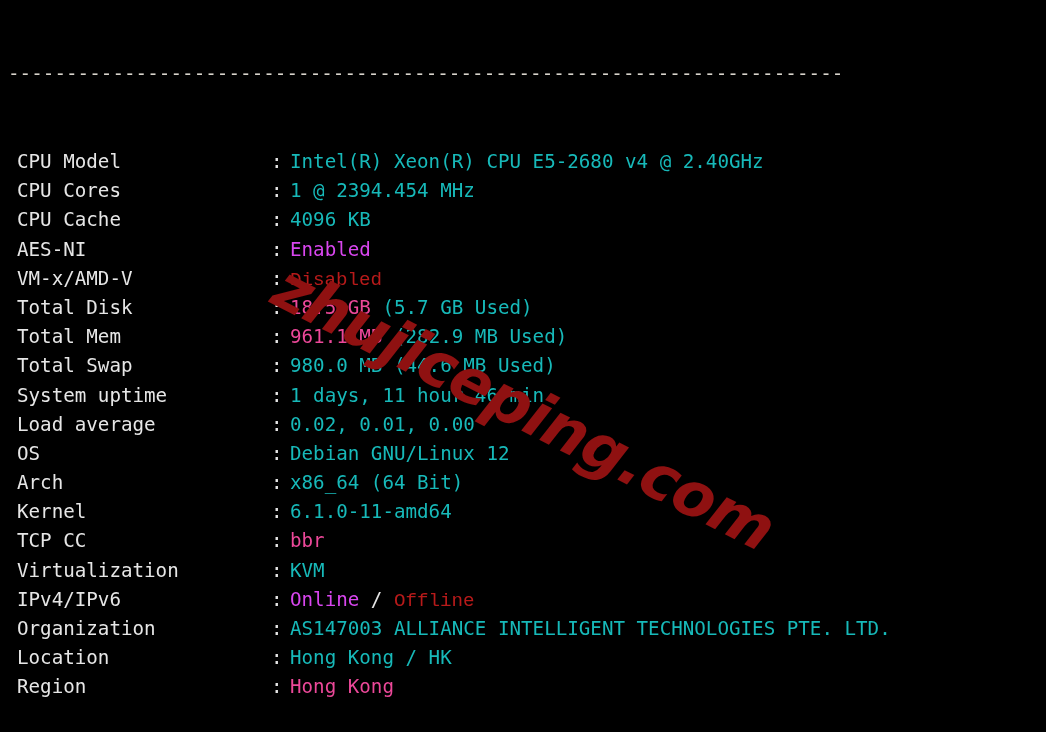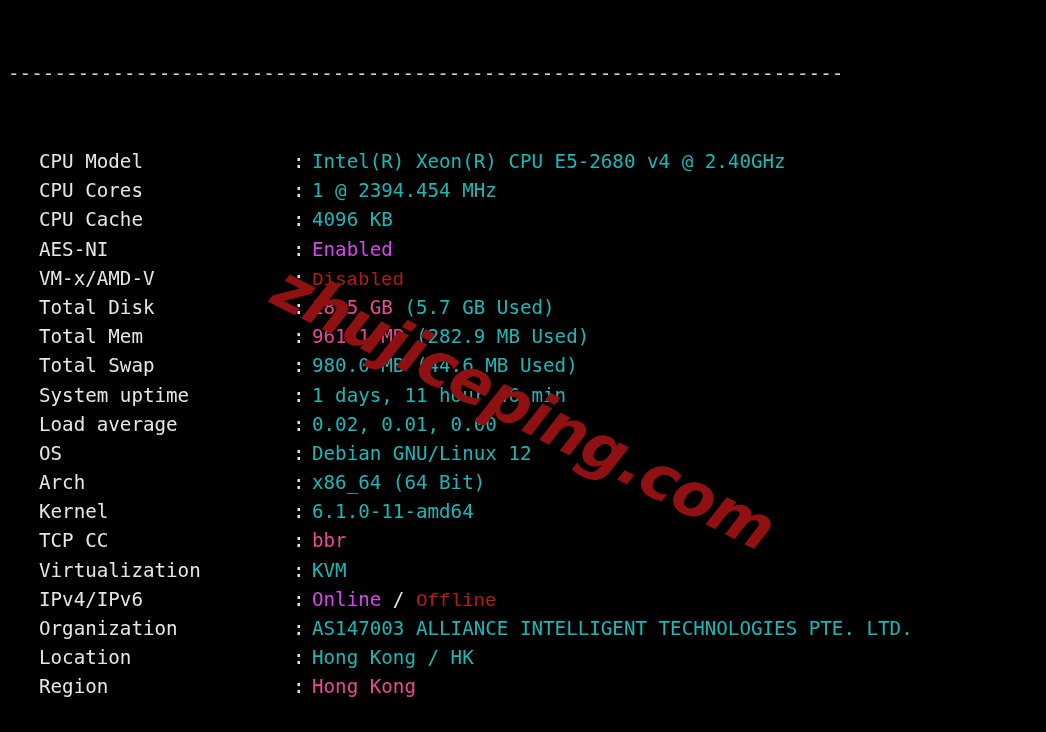--- a/index.html
+++ b/index.html
@@ -30,21 +30,20 @@
     font-size: 19.2px;
     line-height: 29.2px;
     letter-spacing: 0px;
     white-space: pre;
     color: #e8e8e8;
     z-index: 2;
   }
   .row {
     height: 29.2px;
     white-space: pre;
-    margin-left: 22px;
   }
   .sep {
     color: #d8d4cc;
     padding-left: 8px;
     letter-spacing: 0.05px;
     height: 29.2px;
     font-size: 19.2px;
   }
   .label {
     display: inline-block;

